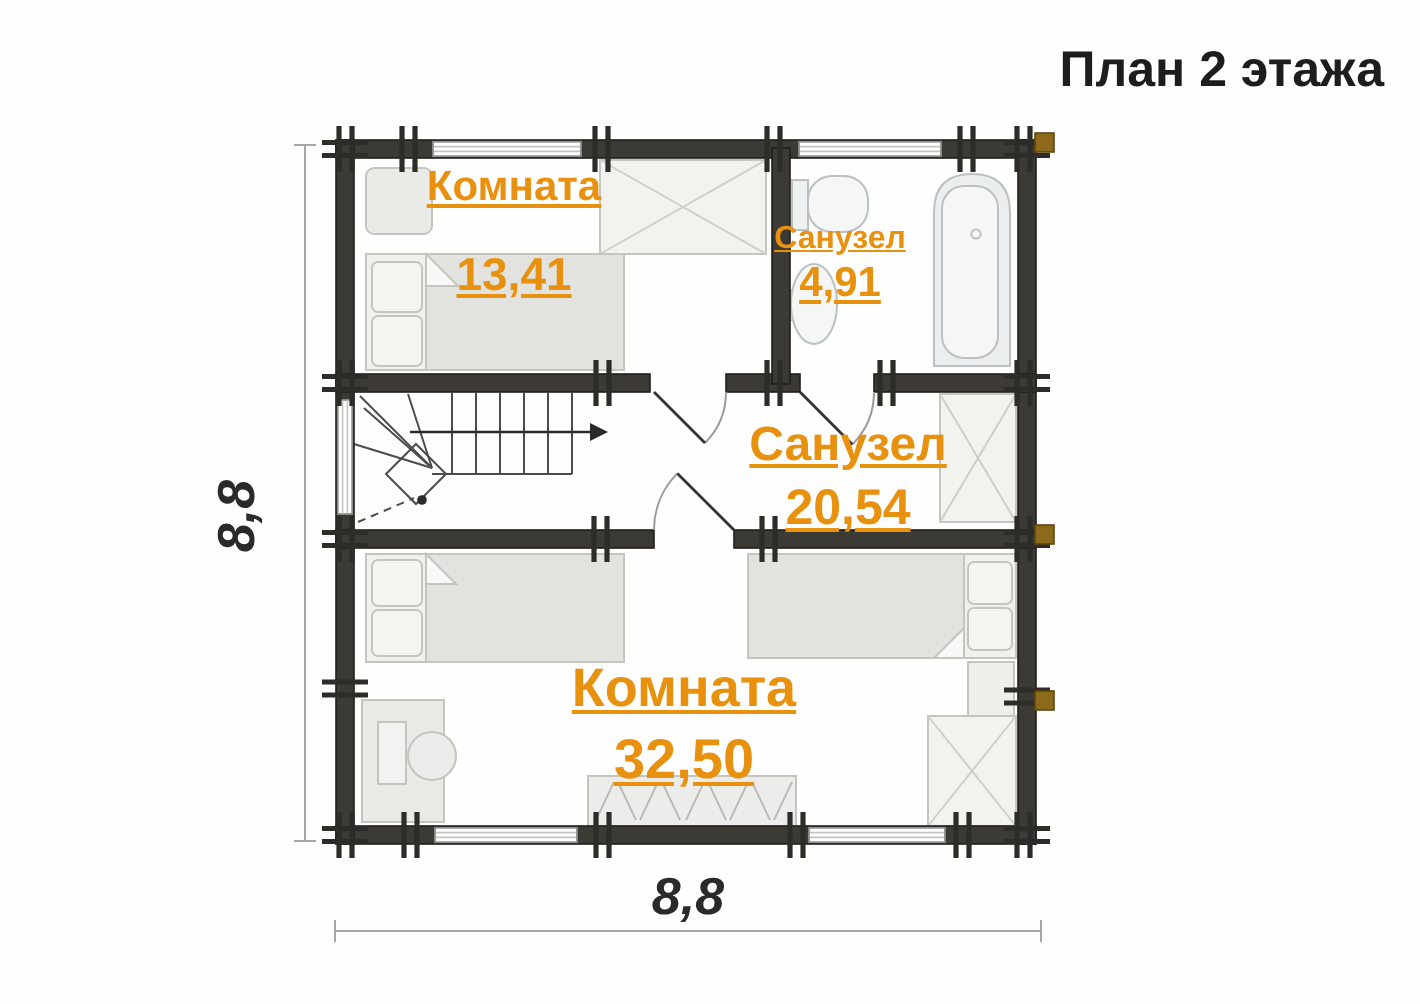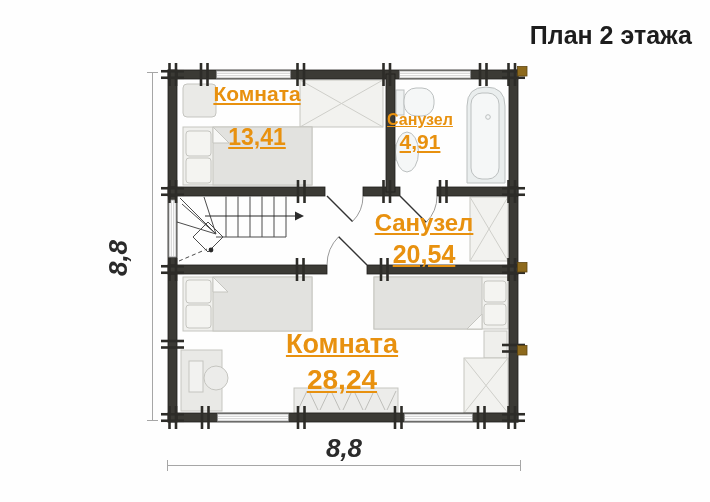--- a/index.html
+++ b/index.html
@@ -269,21 +269,21 @@
     <span class="ar">4,91</span>
   </div>
 
   <div class="room-label lbl-corridor">
     <span class="nm">Санузел</span>
     <span class="ar">20,54</span>
   </div>
 
   <div class="room-label lbl-room-bottom">
     <span class="nm">Комната</span>
-    <span class="ar">28,24</span>
+    <span class="ar">32,50</span>
   </div>
 
   <div class="dim-text dim-left-text">8,8</div>
   <div class="dim-line dim-left-line"></div>
   <div class="dim-line dim-left-tick-top"></div>
   <div class="dim-line dim-left-tick-bottom"></div>
 
   <div class="dim-text dim-bottom-text">8,8</div>
   <div class="dim-line dim-bottom-line"></div>
   <div class="dim-line dim-bottom-tick-left"></div>

